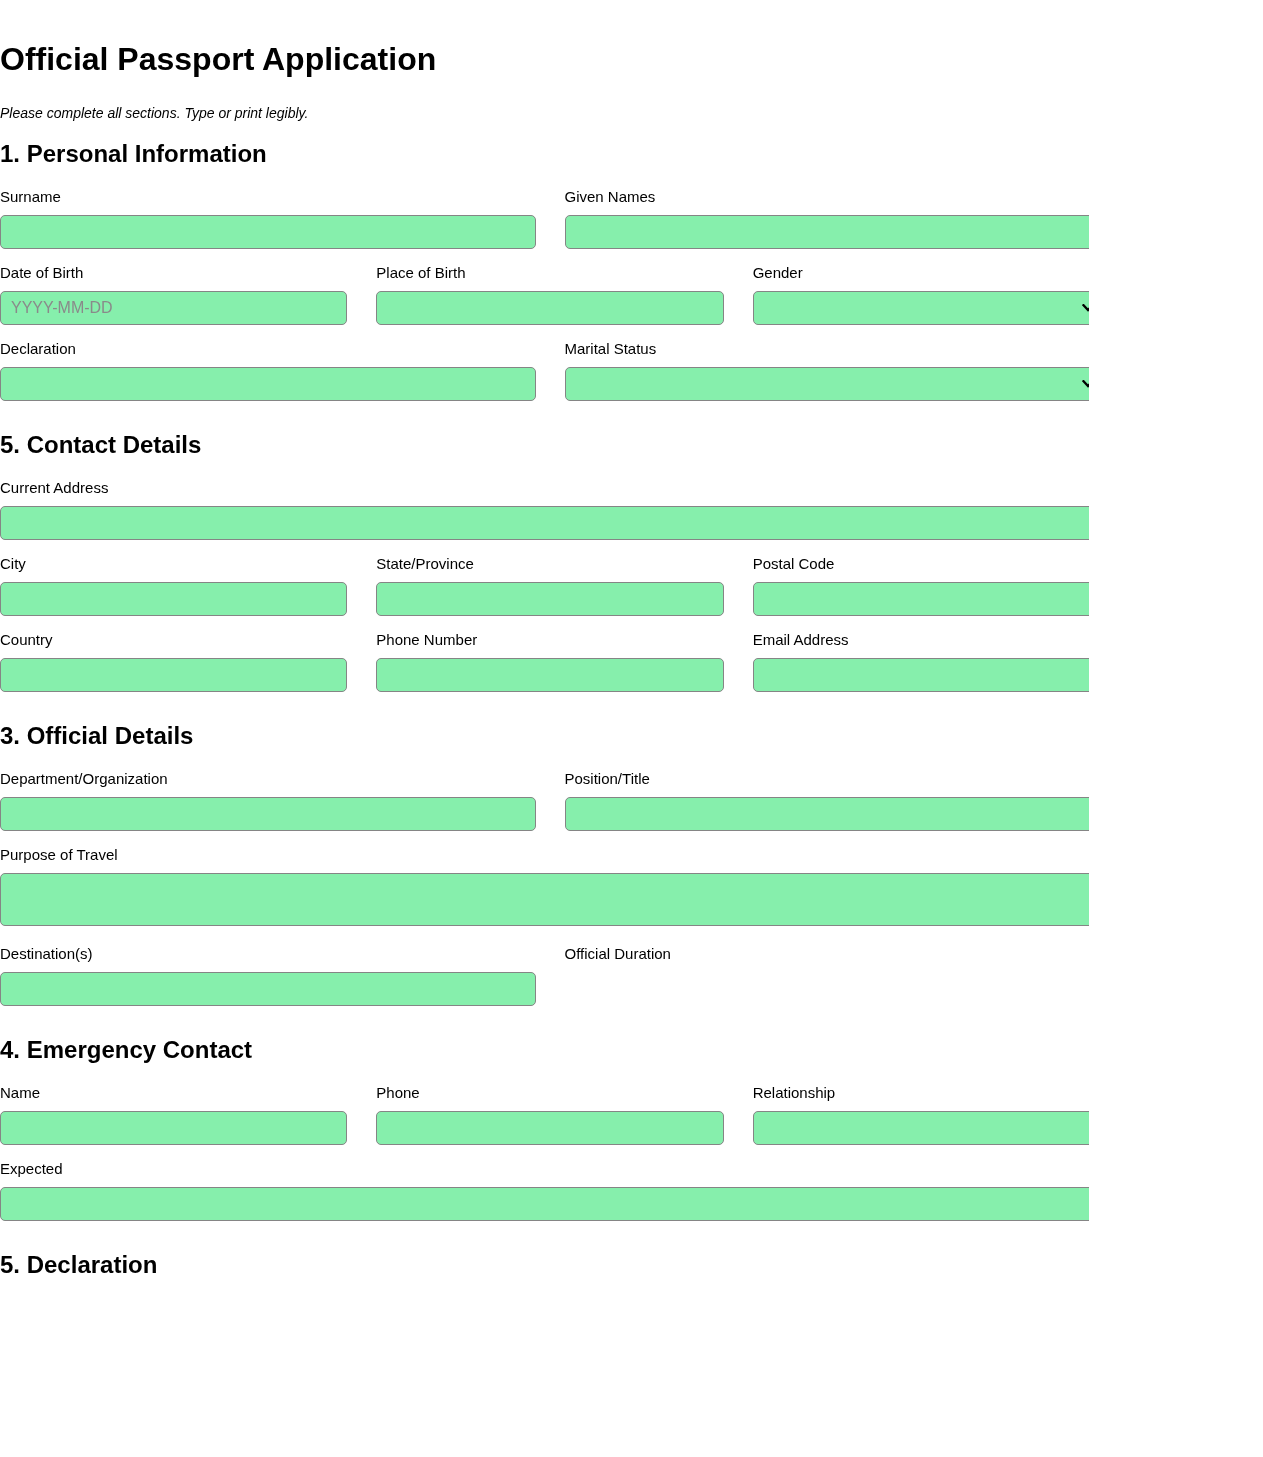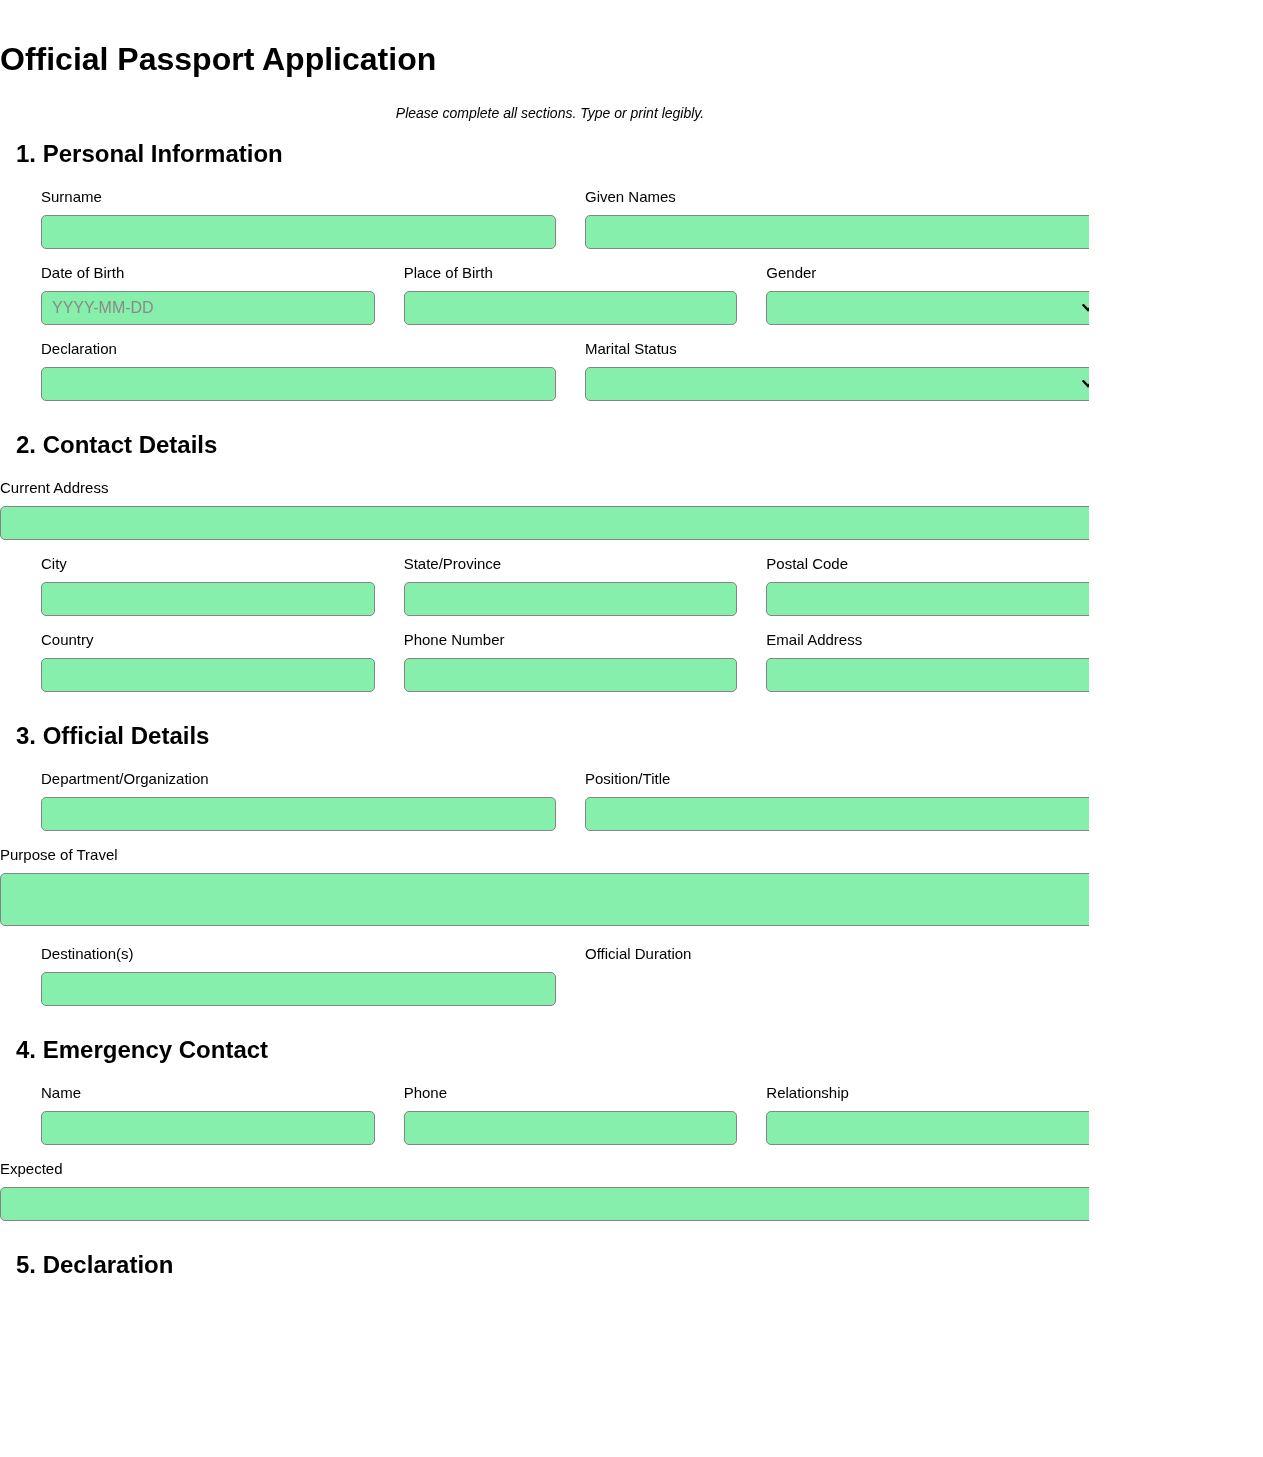--- a/index.html
+++ b/index.html
@@ -28,36 +28,34 @@
     font-size: 32px;
     line-height: 37px;
     font-weight: bold;
     margin: 0;
   }
   p.subtitle {
     font-style: italic;
     font-size: 14px;
     line-height: 16px;
     margin: 27px 0 0 0;
-    text-align: center;
   }
   h2.section-heading {
     font-size: 24px;
     line-height: 28px;
     font-weight: bold;
-    margin: 30px 0 20px 16px;
+    margin: 30px 0 20px 0;
   }
   h2.section-heading.first {
     margin-top: 19px;
   }
   .row {
     display: grid;
     column-gap: 29px;
     margin-bottom: 15px;
-    margin-left: 41px;
   }
   .row.cols-2 { grid-template-columns: repeat(2, 1fr); }
   .row.cols-3 { grid-template-columns: repeat(3, 1fr); }
   .field { margin: 0; }
   .field.full { margin-bottom: 15px; }
   .lbl {
     display: block;
     font-size: 15px;
     line-height: 18px;
     margin-bottom: 9px;
@@ -158,21 +156,21 @@
             <select class="sel"><option></option></select>
             <span class="chev">
               <svg width="12" height="8" viewBox="0 0 12 8">
                   <path d="M1.5 1.2 L6 6 L10.5 1.2" fill="none" stroke="#000" stroke-width="2.4" stroke-linecap="square"></path>
                 </svg>
             </span>
           </div>
         </div>
       </div>
 
-      <h2 class="section-heading">2. Contact Details</h2>
+      <h2 class="section-heading">5. Contact Details</h2>
 
       <div class="field full">
         <label class="lbl">Current Address</label>
         <input class="txt" type="text" style="">
       </div>
 
       <div class="row cols-3">
         <div class="field">
           <label class="lbl">City</label>
           <input class="txt" type="text" style="">

